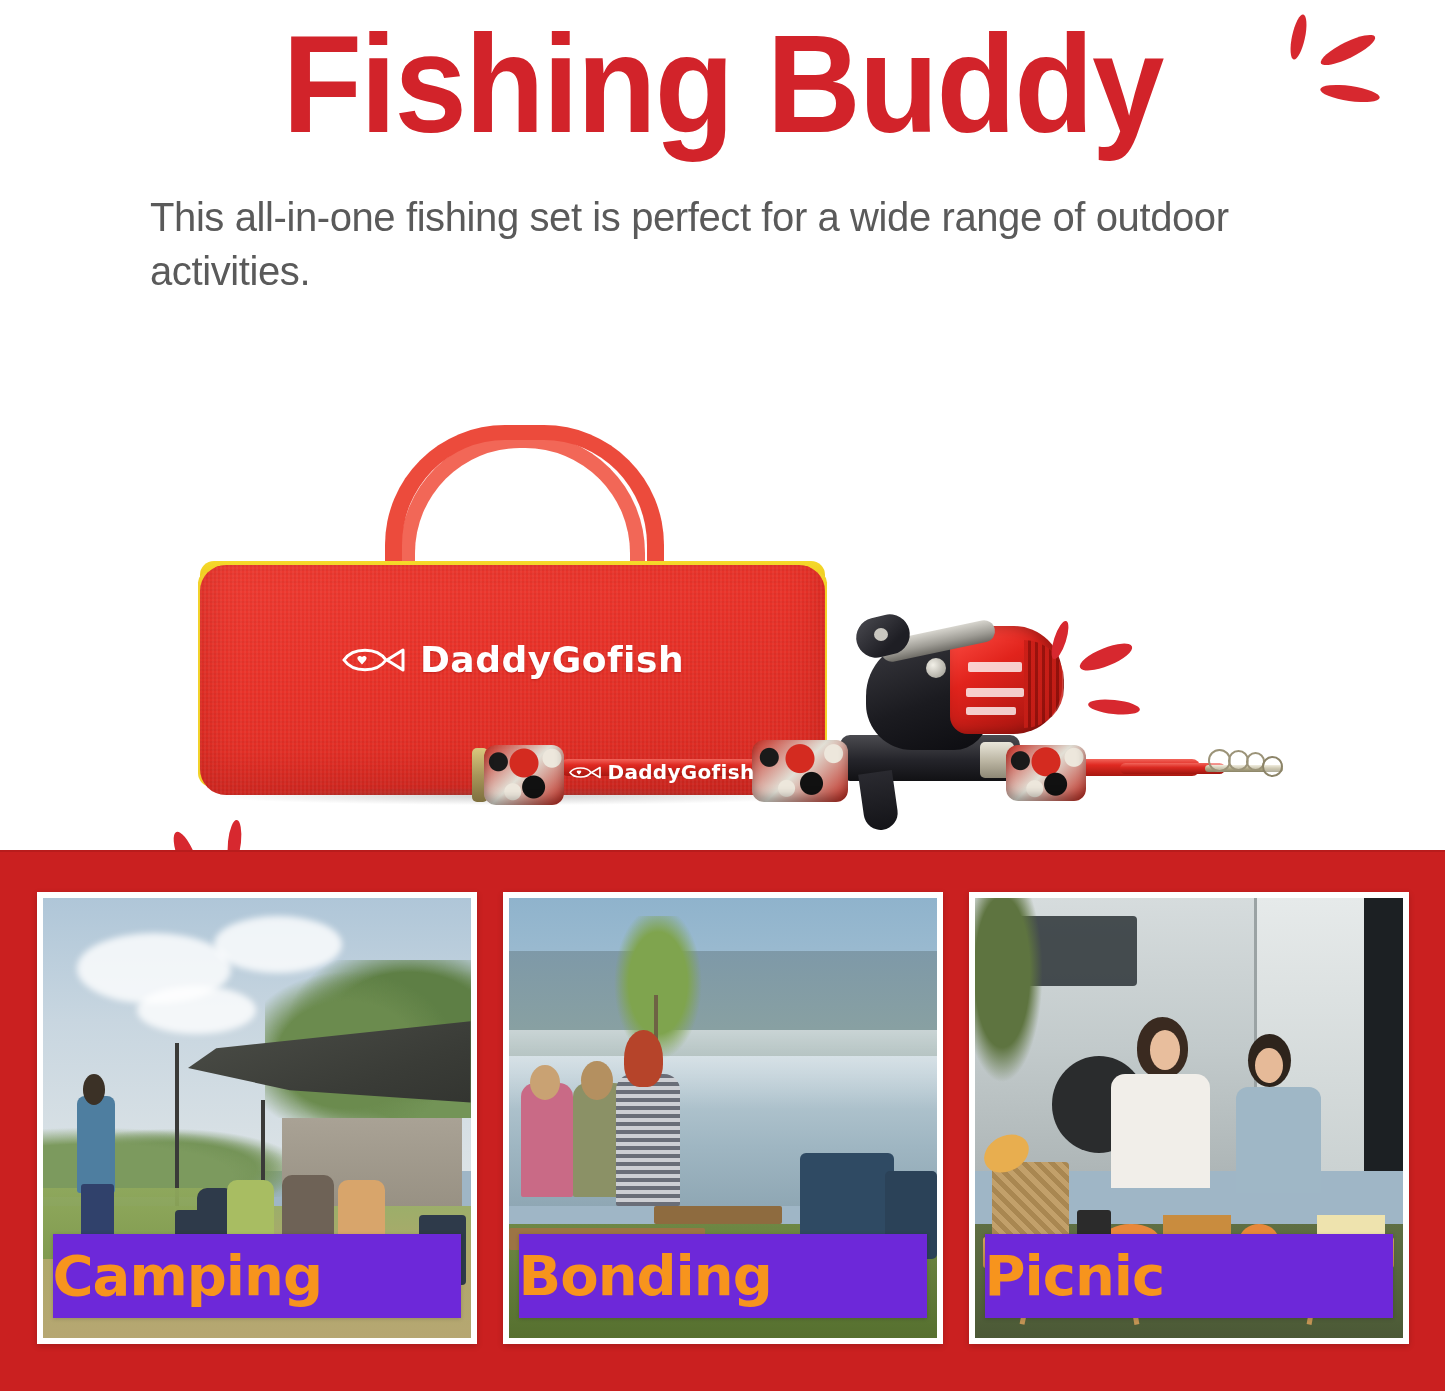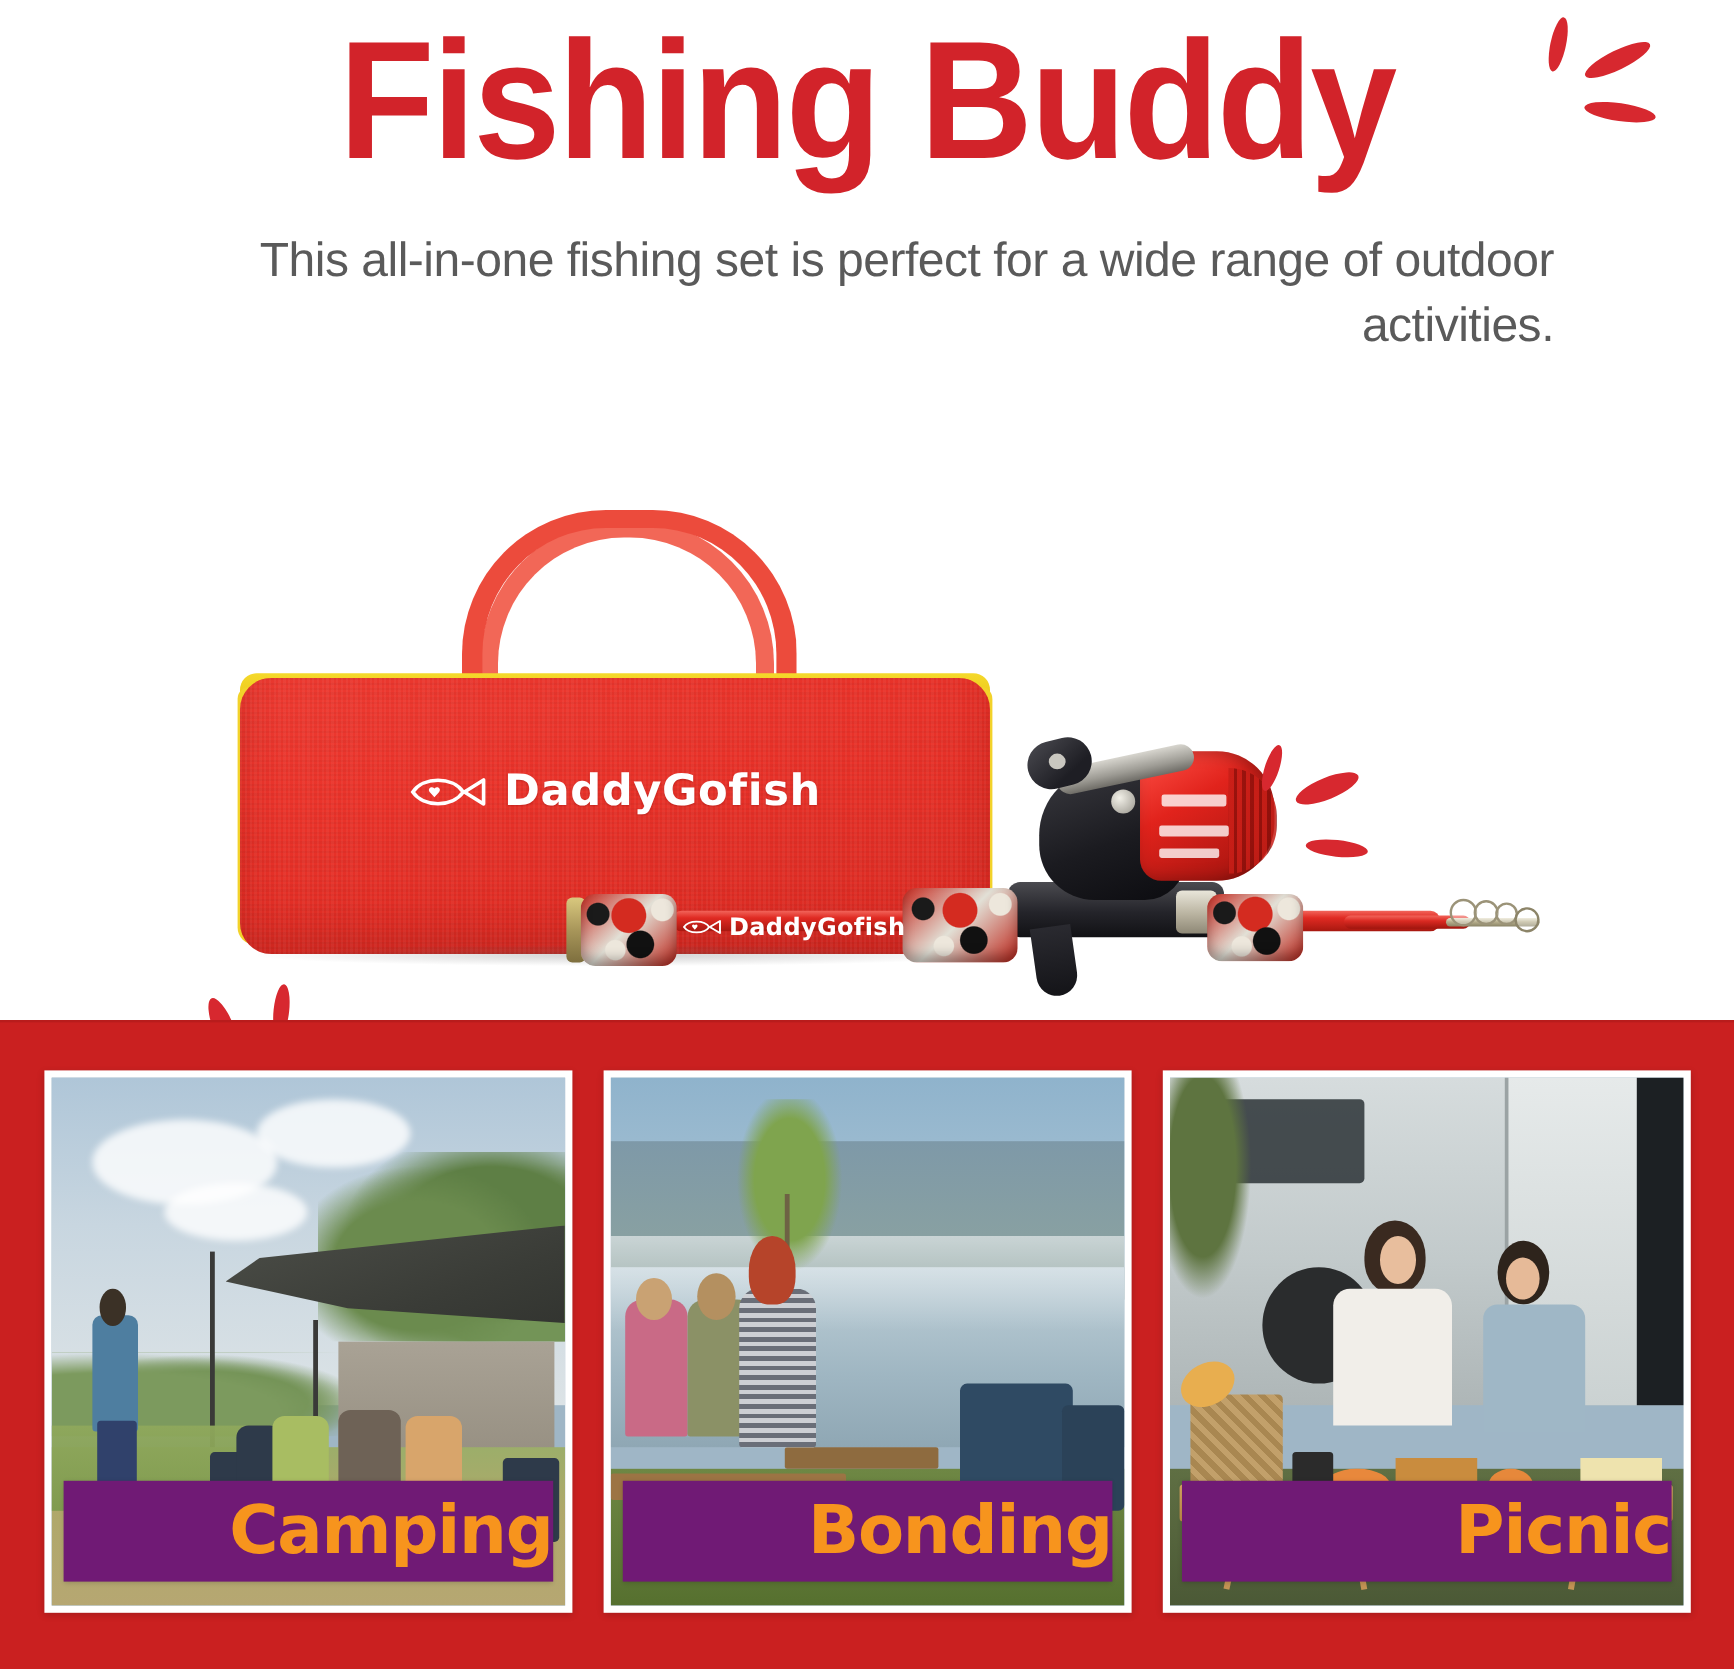--- a/index.html
+++ b/index.html
@@ -19,21 +19,21 @@
     text-align:center;
     font-size:140px;line-height:140px;
     font-weight:bold;
     color:#D2232A;
     letter-spacing:-2px;
     transform:scaleX(0.93);
     font-family:"Liberation Sans", sans-serif;
   }
   .subtitle{
     position:absolute;left:150px;top:190px;width:1145px;
-    text-align:right;
+    text-align:left;
     font-size:40px;line-height:54px;
     color:#5A5A5A;
     font-weight:400;
     letter-spacing:-0.4px;
   }
   .sp{position:absolute;background:#D7282F;border-radius:60% 40% 50% 50%;}
 
   
   .ts1{left:1292px;top:14px;width:13px;height:46px;transform:rotate(12deg);border-radius:50%;}
   .ts2{left:1318px;top:42px;width:60px;height:16px;transform:rotate(-26deg);border-radius:50%;}
@@ -242,22 +242,22 @@
     box-sizing:border-box;
     position:relative;
     box-shadow:0 2px 6px rgba(0,0,0,.18);
   }
   .photo{
     position:absolute;left:6px;top:6px;width:428px;height:440px;
     overflow:hidden;background:#9fb6c6;
   }
   .label{
     position:absolute;left:16px;bottom:26px;width:408px;height:84px;
-    background:#701a75;
-    display:flex;align-items:center;justify-content:flex-end;
+    background:#6d28d9;
+    display:flex;align-items:center;justify-content:flex-start;
     box-shadow:0 1px 4px rgba(0,0,0,.16);
   }
   .label-text{
     color:#F7941D;font-size:56px;font-weight:bold;letter-spacing:-1px;
     line-height:56px;
     font-family:"DejaVu Sans", sans-serif;
   }
 
   
   .scene{position:absolute;inset:0;}

